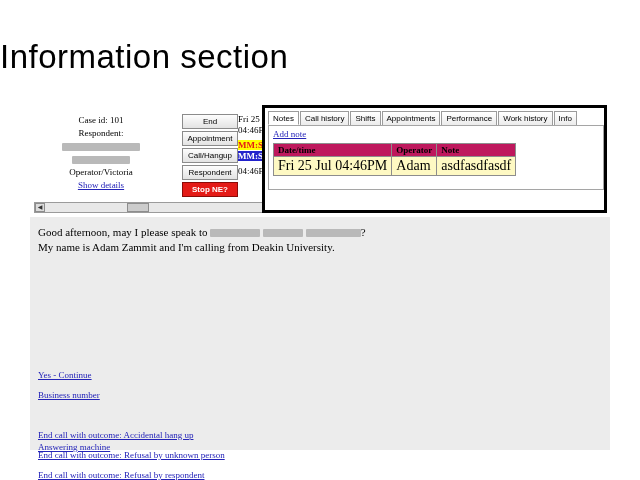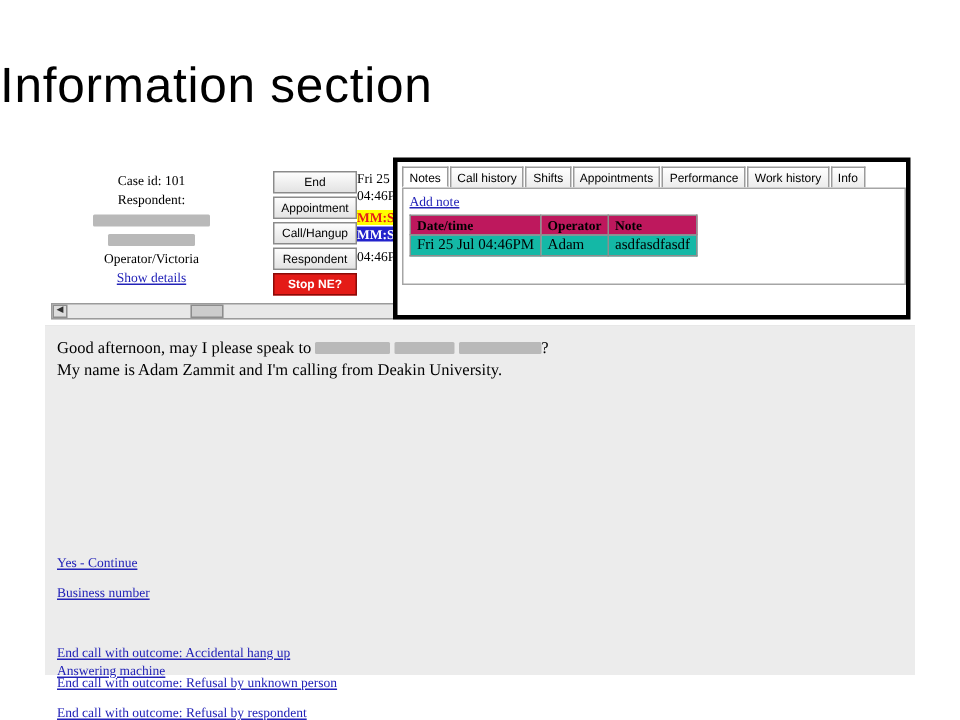--- a/index.html
+++ b/index.html
@@ -209,22 +209,22 @@
     border: 1px solid #8d8d8d;
     background: #be185d;
     font-weight: bold;
     padding: 1px 4px;
     text-align: left;
     font-size: 9px;
   }
   .note-table td {
     border: 1px solid #8d8d8d;
     padding: 1px 4px;
-    font-size: 10px;
-    background: #14b8a6;
+    font-size: 14px;
+    background: #fef9c3;
   }
 
   
   .script-area {
     position: absolute;
     left: 0;
     top: 112px;
     width: 580px;
     height: 233px;
     background: #ececec;

